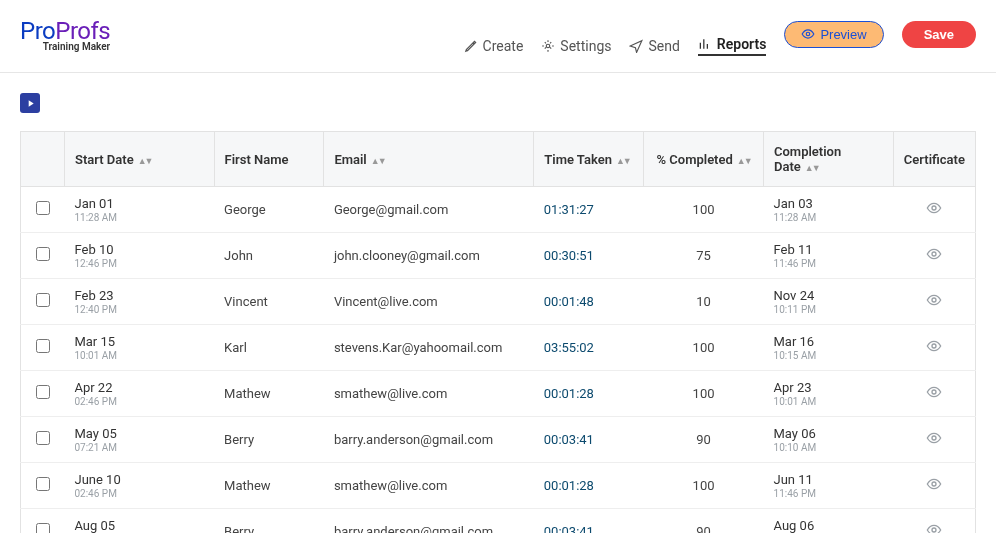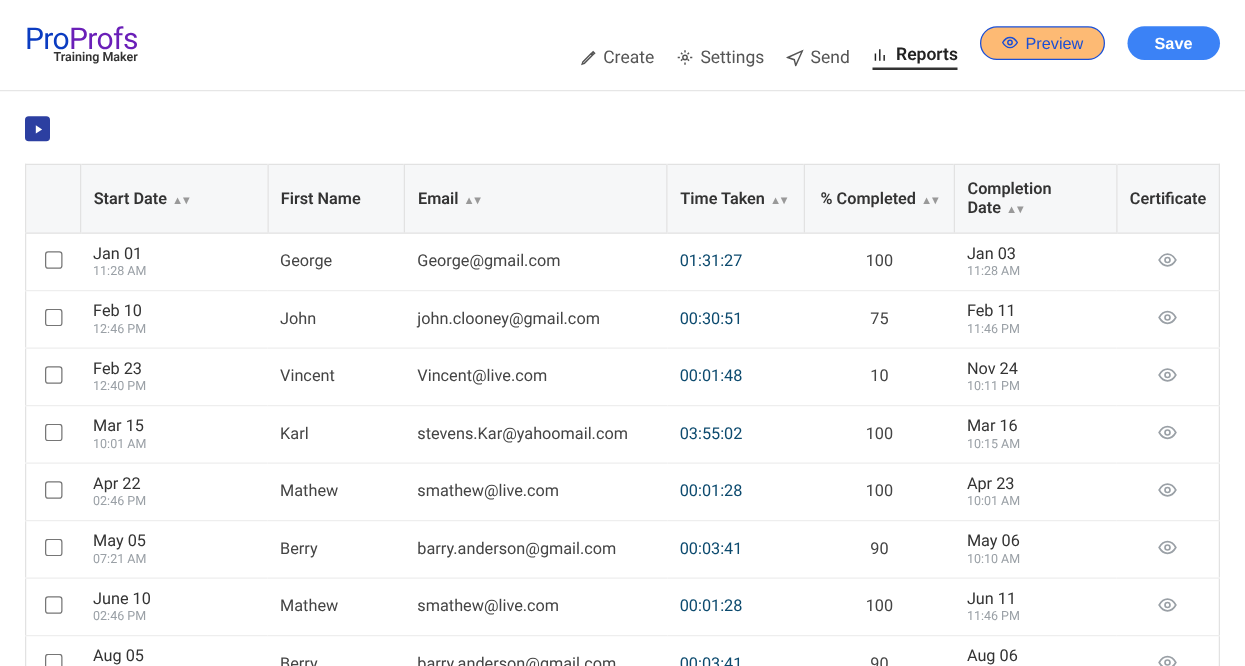--- a/index.html
+++ b/index.html
@@ -58,21 +58,21 @@
       background: #fdba74;
       border-radius: 18px;
       padding: 5px 16px;
       font-size: 13px;
       cursor: pointer;
       display: inline-flex;
       align-items: center;
       gap: 5px;
     }
     .btn-save {
-      background: #3b82f6;
+      background: #ef4444;
       color: #fff;
       border: none;
       border-radius: 18px;
       padding: 6px 22px;
       font-size: 13px;
       font-weight: 600;
       cursor: pointer;
     }
 
     .help-bar {

